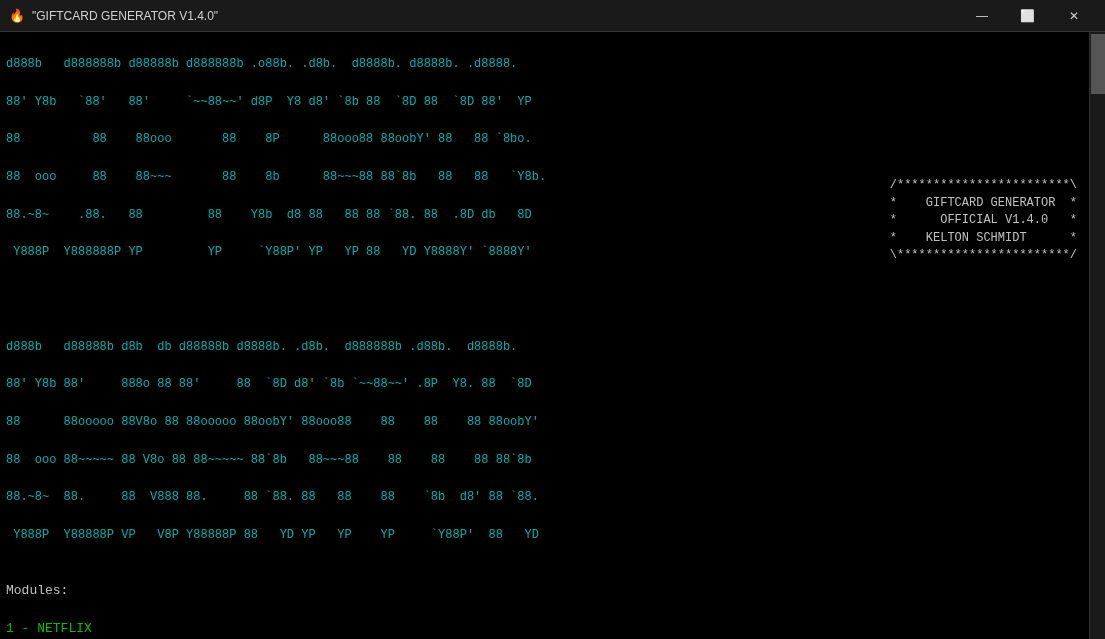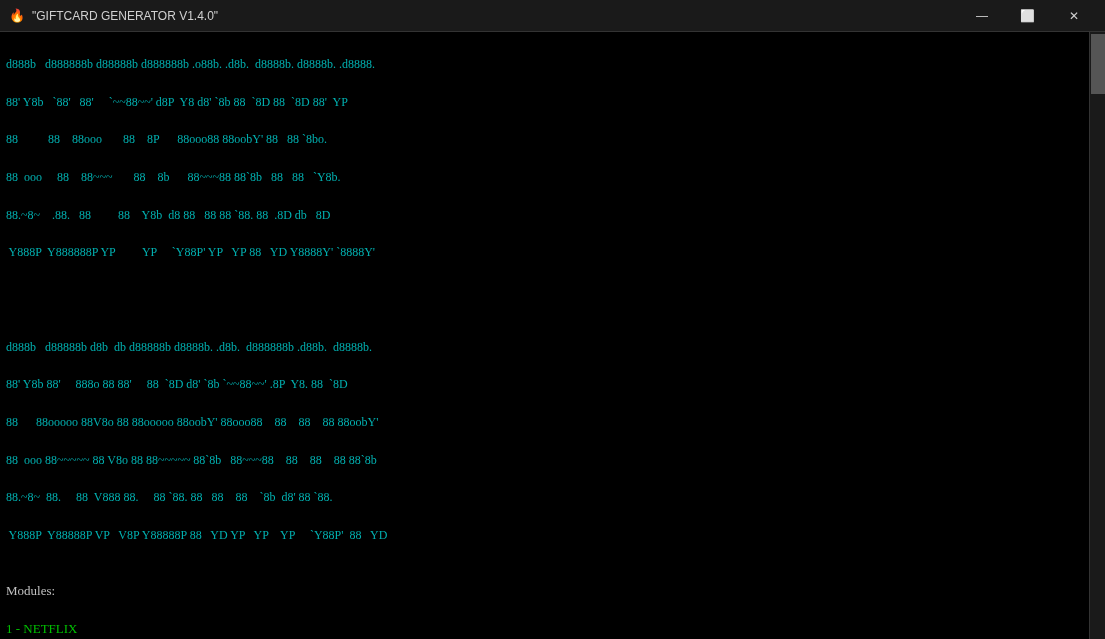--- a/index.html
+++ b/index.html
@@ -77,21 +77,20 @@
 
     .console-content {
       flex: 1;
       padding: 4px 6px;
       overflow-y: auto;
       overflow-x: hidden;
       color: #c0c0c0;
       font-size: 13px;
       line-height: 1.45;
       white-space: pre;
-      font-family: Liberation Serif, serif;
     }
 
     .scrollbar {
       width: 16px;
       background: #1a1a1a;
       border-left: 1px solid #333;
       display: flex;
       flex-direction: column;
       align-items: center;
     }
@@ -188,17 +187,24 @@
 
 
 
 
 
 
 
 
   </div>
 
+  <div style="position:absolute; top: 128px; right: 28px; color: #c0c0c0; font-size: 12px; white-space: pre; line-height: 1.45;">
+<span>/************************\</span>
+<span>*    GIFTCARD GENERATOR  *</span>
+<span>*      OFFICIAL V1.4.0   *</span>
+<span>*    KELTON SCHMIDT      *</span>
+<span>\************************/</span>
+  </div>
 
   <div class="scrollbar">
     <div class="scrollbar-thumb"></div>
   </div>
 </div>
 
 </body></html>

